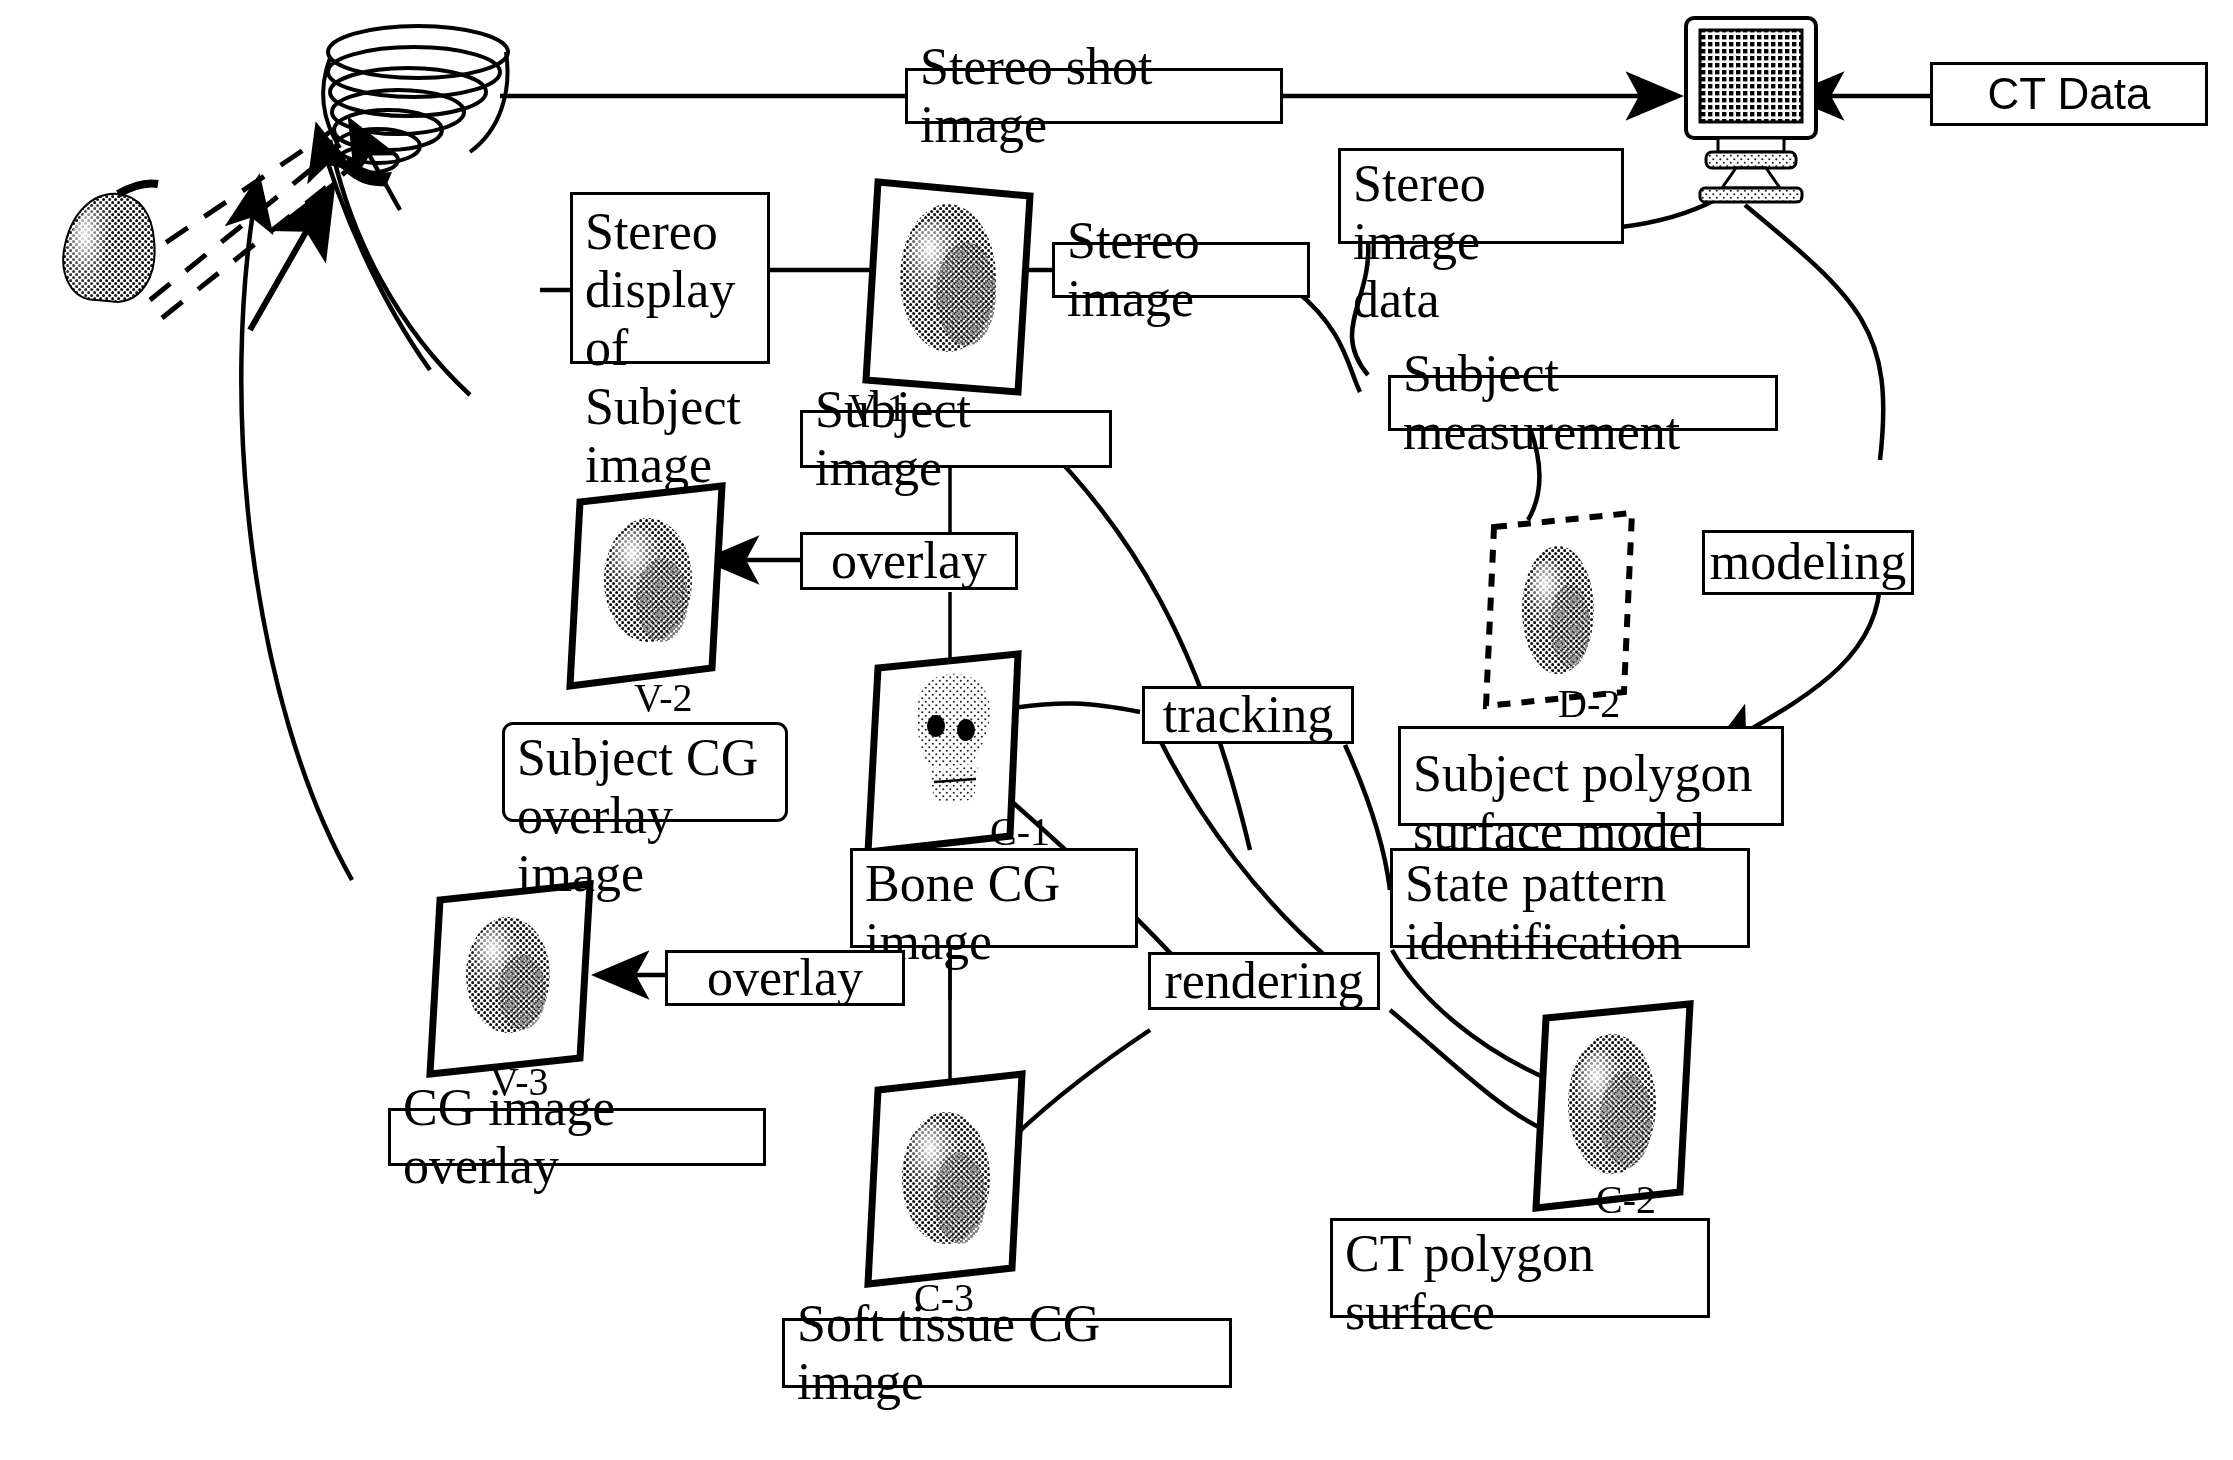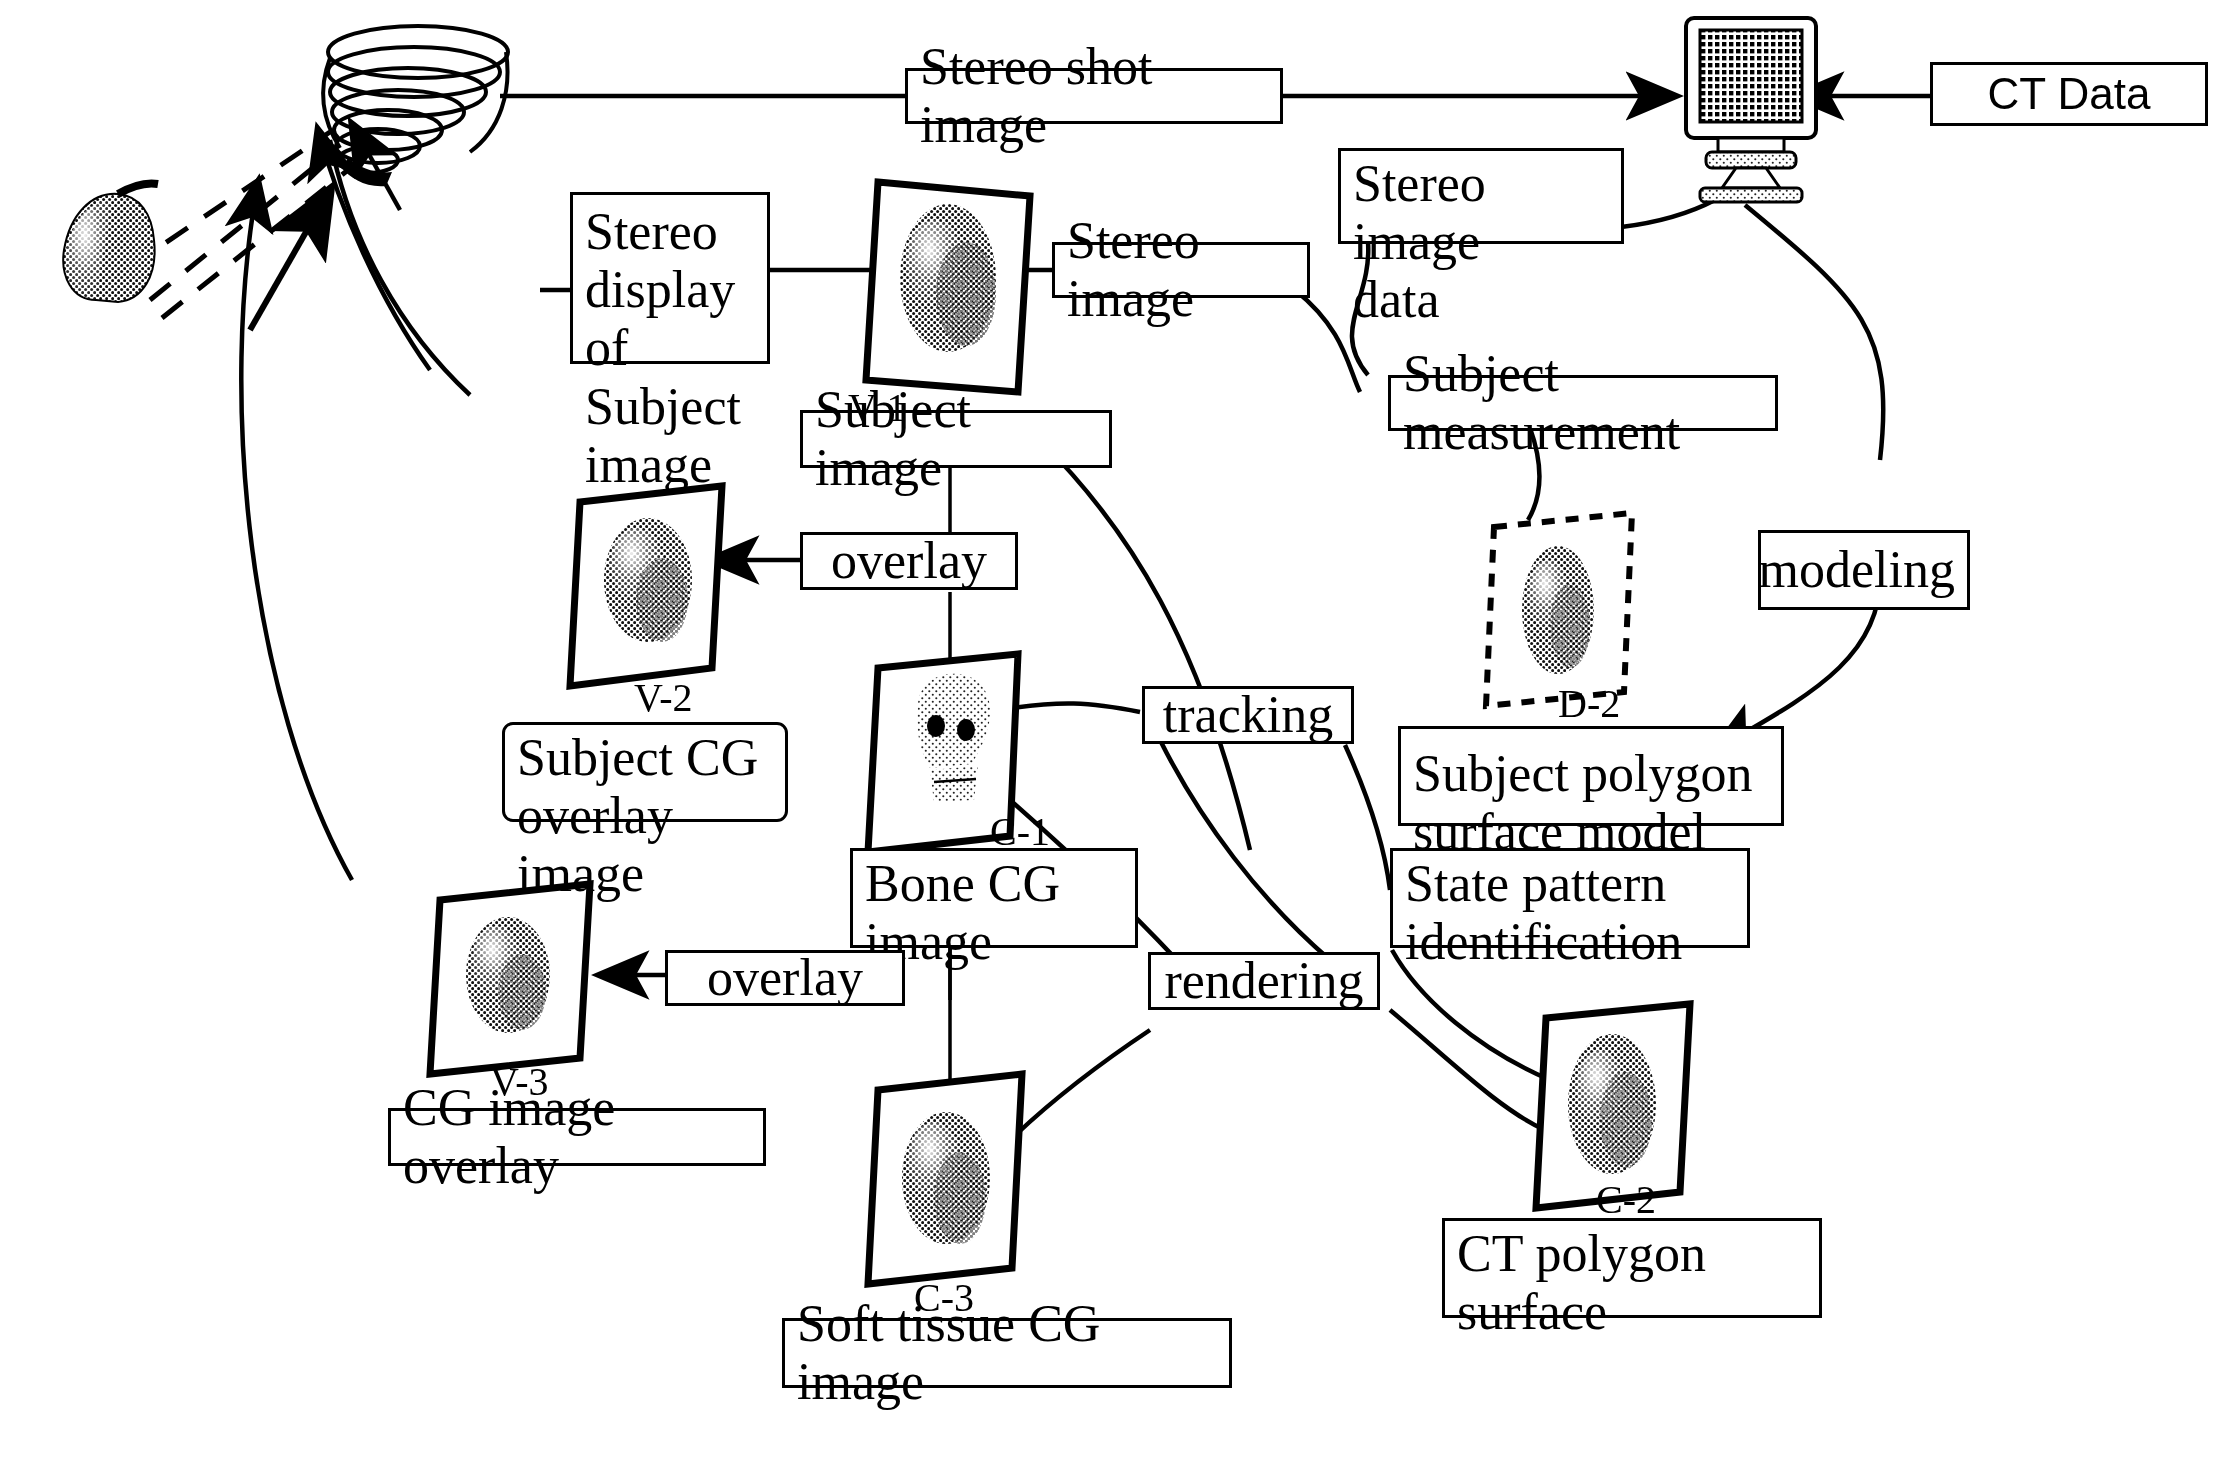--- a/index.html
+++ b/index.html
@@ -338,21 +338,21 @@
 
   <div class="box" style="left:1338px;top:148px;width:286px;height:96px;align-items:flex-start;padding-top:4px;">
     <span>Stereo image
 data</span>
   </div>
 
   <div class="box" style="left:1388px;top:375px;width:390px;height:56px;justify-content:center;">
     <span>Subject measurement</span>
   </div>
 
-  <div class="box" style="left:1758px;top:530px;width:212px;height:80px;justify-content:flex-end;">
+  <div class="box" style="left:1702px;top:530px;width:212px;height:65px;justify-content:center;">
     <span>modeling</span>
   </div>
 
   <div class="box" style="left:800px;top:410px;width:312px;height:58px;justify-content:center;">
     <span>Subject image</span>
   </div>
 
   <div class="box" style="left:800px;top:532px;width:218px;height:58px;justify-content:center;">
     <span>overlay</span>
   </div>
@@ -390,21 +390,21 @@
   <div class="box" style="left:1398px;top:726px;width:386px;height:100px;align-items:flex-start;padding-top:16px;">
     <span>Subject polygon
 surface model</span>
   </div>
 
   <div class="box" style="left:1390px;top:848px;width:360px;height:100px;align-items:flex-start;padding-top:4px;">
     <span>State pattern
 identification</span>
   </div>
 
-  <div class="box" style="left:1442px;top:1218px;width:380px;height:100px;align-items:flex-start;padding-top:4px;">
+  <div class="box" style="left:1330px;top:1218px;width:380px;height:100px;align-items:flex-start;padding-top:4px;">
     <span>CT polygon
 surface</span>
   </div>
 
   <div class="lbl" style="left:848px;top:388px;">
     <span>V-1</span>
   </div>
   <div class="lbl" style="left:634px;top:678px;text-align:right;">
     <span>V-2</span>
   </div>

